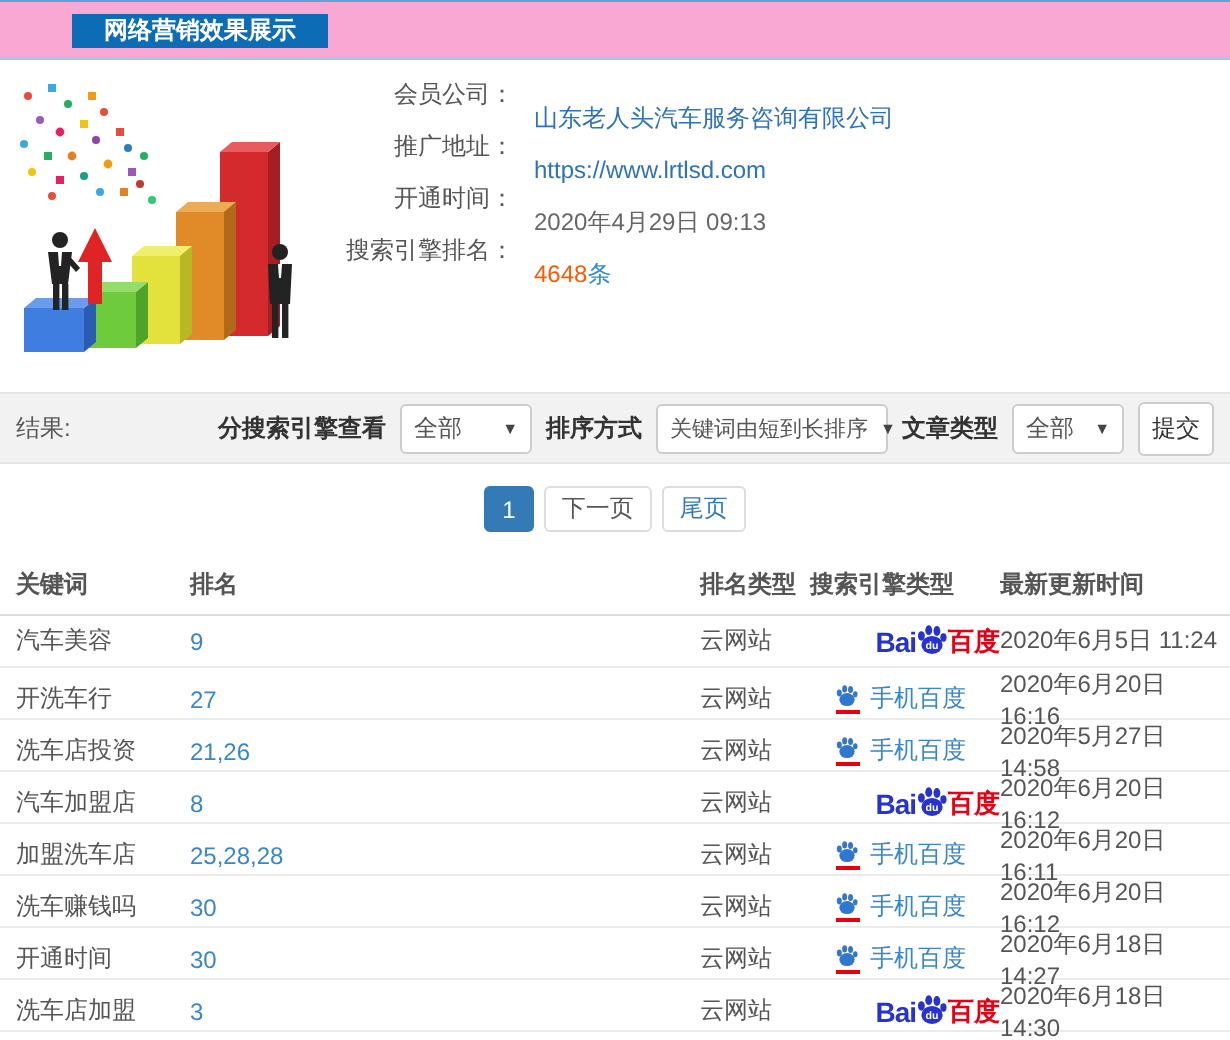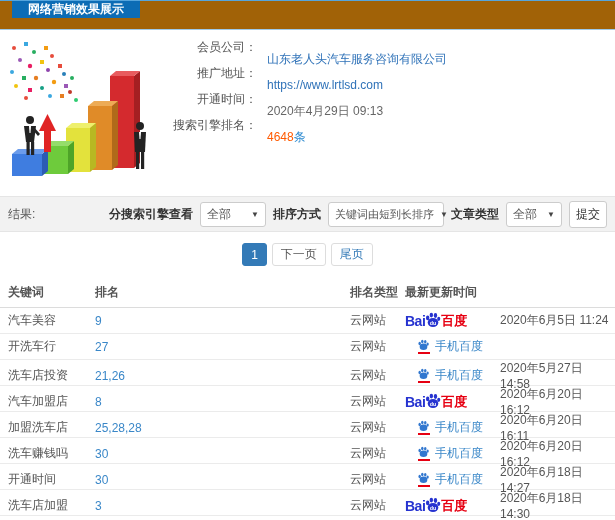--- a/index.html
+++ b/index.html
@@ -6,22 +6,22 @@
   html,body { background:#fff; }
   body {
     width:615px; height:520px; overflow:hidden;
     font-family:"Liberation Sans","DejaVu Sans",sans-serif;
     font-size:12px; color:#555;
   }
   .window { width:615px; height:520px; background:#fff; position:relative; }
 
   
   .topbar {
-    height:30px; background:#a16207; border-top:1px solid #56a5dc;
-    border-bottom:1px solid #9fc9e8; display:flex; align-items:flex-start;
+    height:30px; background:#f9a8d4; border-top:1px solid #56a5dc;
+    border-bottom:1px solid #9fc9e8; display:flex; align-items:center;padding-left:24px;
   }
   .topbar .title-tab {
     margin-left:12px; background:#0c6cb5; color:#fff; font-weight:bold;
     font-size:12px; padding:0 16px; display:flex; align-items:center;
   }
 
   
   .info { position:relative; height:160px; background:#fff; }
   .illustration { position:absolute; left:0; top:0; width:190px; height:160px; }
   .info-fields { position:absolute; left:12px; top:4px; width:100%; }
@@ -73,21 +73,21 @@
     align-items:center; padding-left:8px; border-bottom:1px solid #ebebeb;
     height:26px;
   }
   .trow.thead { height:31px; font-weight:bold; color:#555; border-bottom:1px solid #dcdcdc; }
   .cell-keyword { color:#555; }
   .cell-rank { color:#3a87c8; cursor:pointer; }
   .cell-type { color:#555; }
   .cell-time { color:#555; }
 
   
-  .baidu-logo { display:flex; align-items:center; line-height:1; }
+  .baidu-logo { display:flex; align-items:center; line-height:1;justify-content:flex-end; }
   .baidu-logo .bai { font-weight:bold; font-size:14px; color:#2633d0; letter-spacing:-0.5px; }
   .baidu-logo svg { margin:0 -1px 2px -1px; }
   .baidu-logo .du { font-weight:bold; font-size:13px; color:#e60012; }
   .mobile-logo { display:flex; align-items:center; gap:5px; padding-left:12px; }
   .mobile-logo .paw-wrap { display:flex; flex-direction:column; align-items:center; }
   .mobile-logo .redbar { width:12px; height:2px; background:#e60012; margin-top:1px; }
   .mobile-logo .mlabel { color:#3a87c8; font-size:12px; }
 </style>
 </head>
 <body>
@@ -225,20 +225,21 @@
     <div class="page-item active">1</div>
     <div class="page-item">下一页</div>
     <div class="page-item last">尾页</div>
   </div>
 
   <div class="table">
     <div class="trow thead">
       <div>关键词</div>
       <div>排名</div>
       <div>排名类型</div>
+      <div>搜索引擎类型</div>
       <div>最新更新时间</div>
     </div>
     <div>
         <div class="trow">
     <div class="cell-keyword">汽车美容</div>
     <div class="cell-rank">9</div>
     <div class="cell-type">云网站</div>
     <div class="cell-engine">
       <span class="baidu-logo">
         <span class="bai">Bai</span>
@@ -273,20 +274,21 @@
               <ellipse cx="9" cy="4" rx="2.1" ry="3"></ellipse>
               <ellipse cx="14" cy="4.5" rx="2.1" ry="3"></ellipse>
               <ellipse cx="18" cy="8.5" rx="1.9" ry="2.6"></ellipse>
             </g>
           </svg>
           <span class="redbar"></span>
         </span>
         <span class="mlabel">手机百度</span>
       </span>
     </div>
+    <div class="cell-time">2020年6月20日 16:16</div>
   </div>
         <div class="trow">
     <div class="cell-keyword">洗车店投资</div>
     <div class="cell-rank">21,26</div>
     <div class="cell-type">云网站</div>
     <div class="cell-engine">
 
       <span class="mobile-logo">
         <span class="paw-wrap">
           <svg width="13" height="12" viewBox="0 0 22 20">

